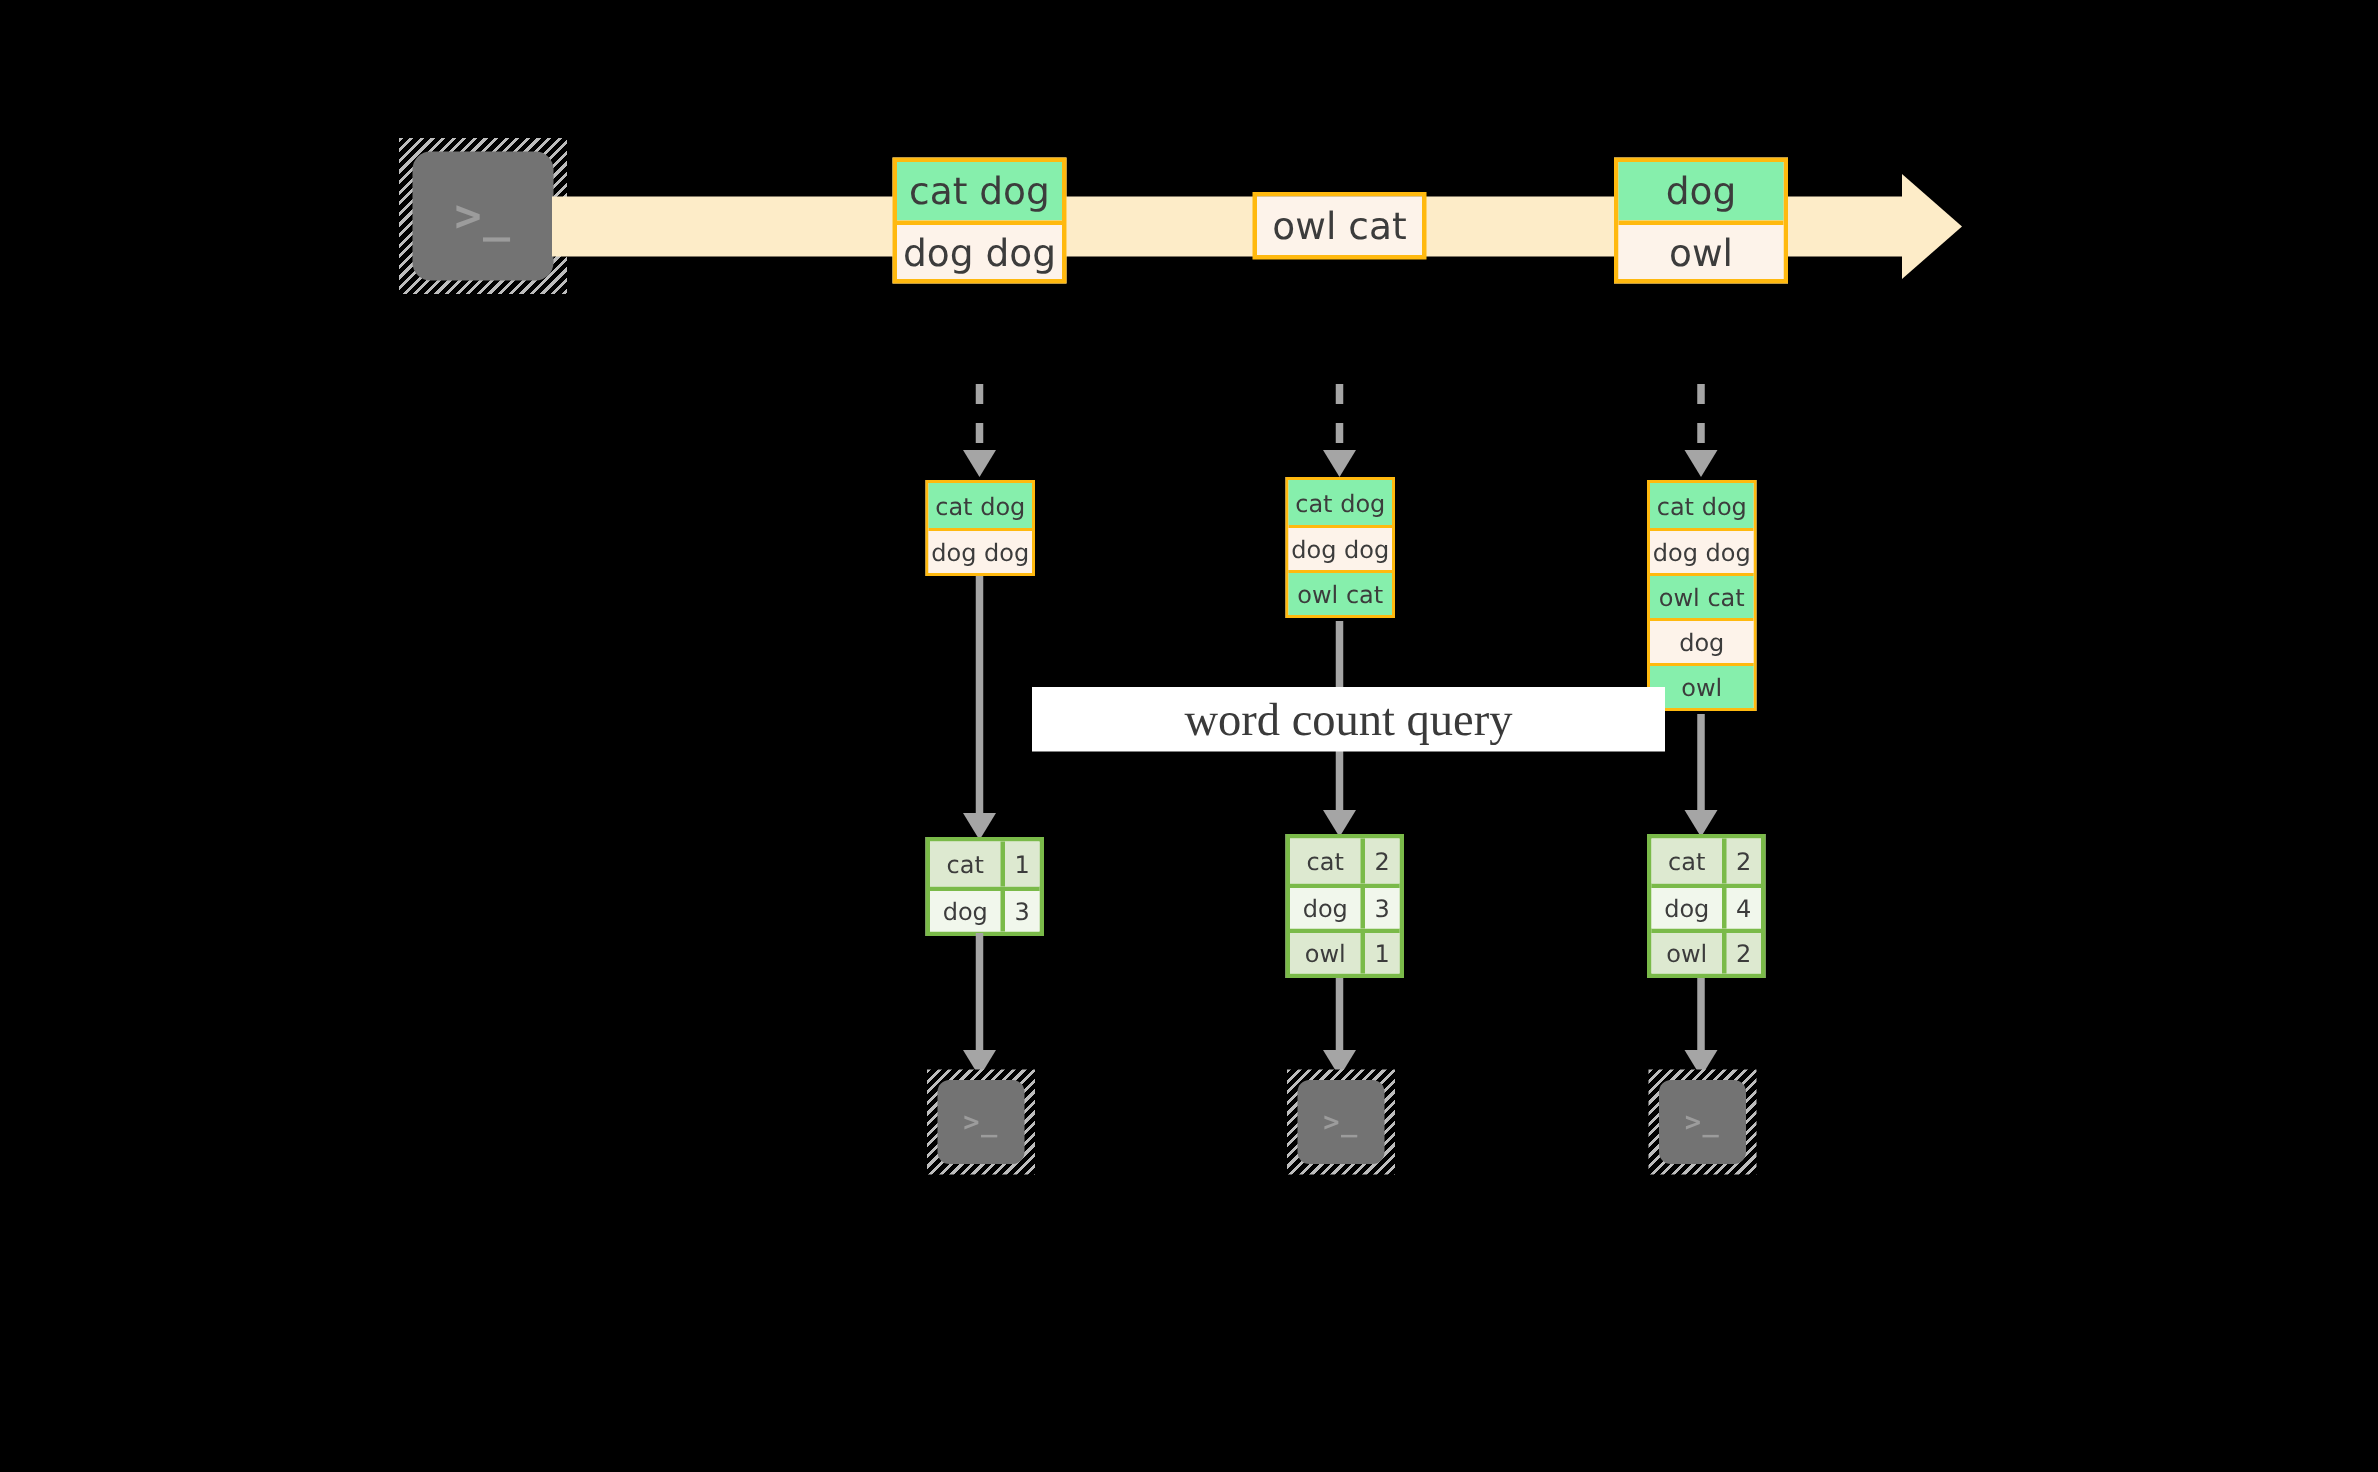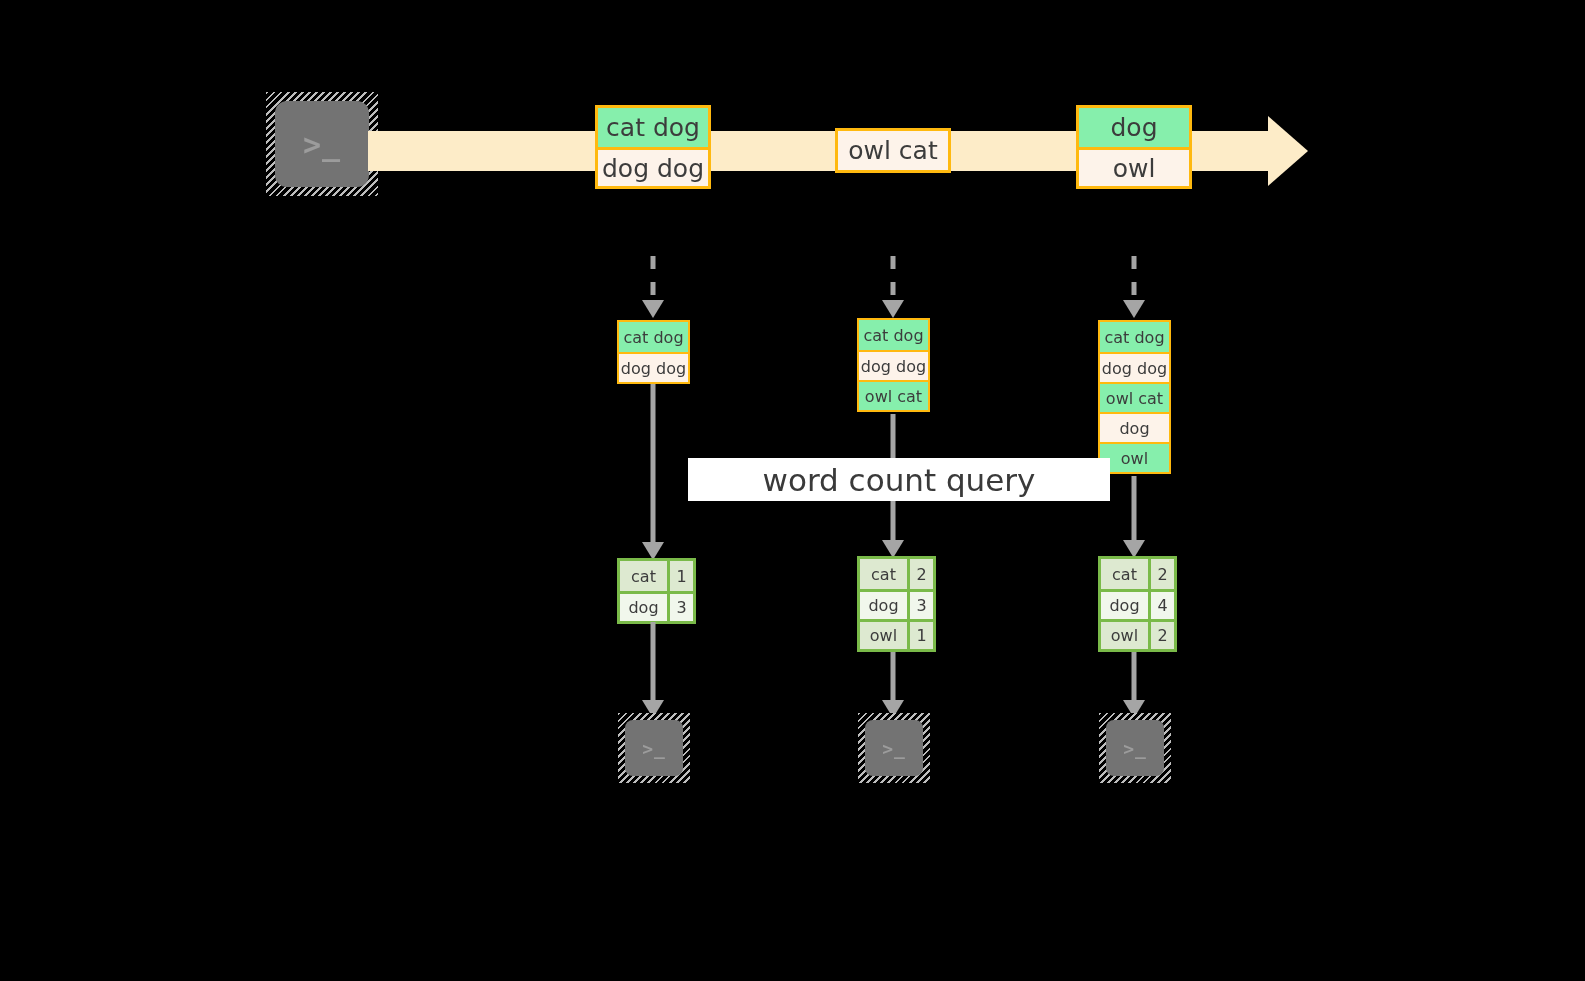--- a/index.html
+++ b/index.html
@@ -144,20 +144,21 @@
     border-top: 18px solid #a5a5a5;
   }
 
   
   .query-band {
     position: absolute;
     background: #ffffff;
     display: flex;
     align-items: center;
     justify-content: center;
+    font-family: Liberation Serif, serif;
   }
   .query-band span {
     font-size: 31px;
     color: #3a3a3a;
     white-space: nowrap;
   }
 </style>
 </head>
 <body>
 

